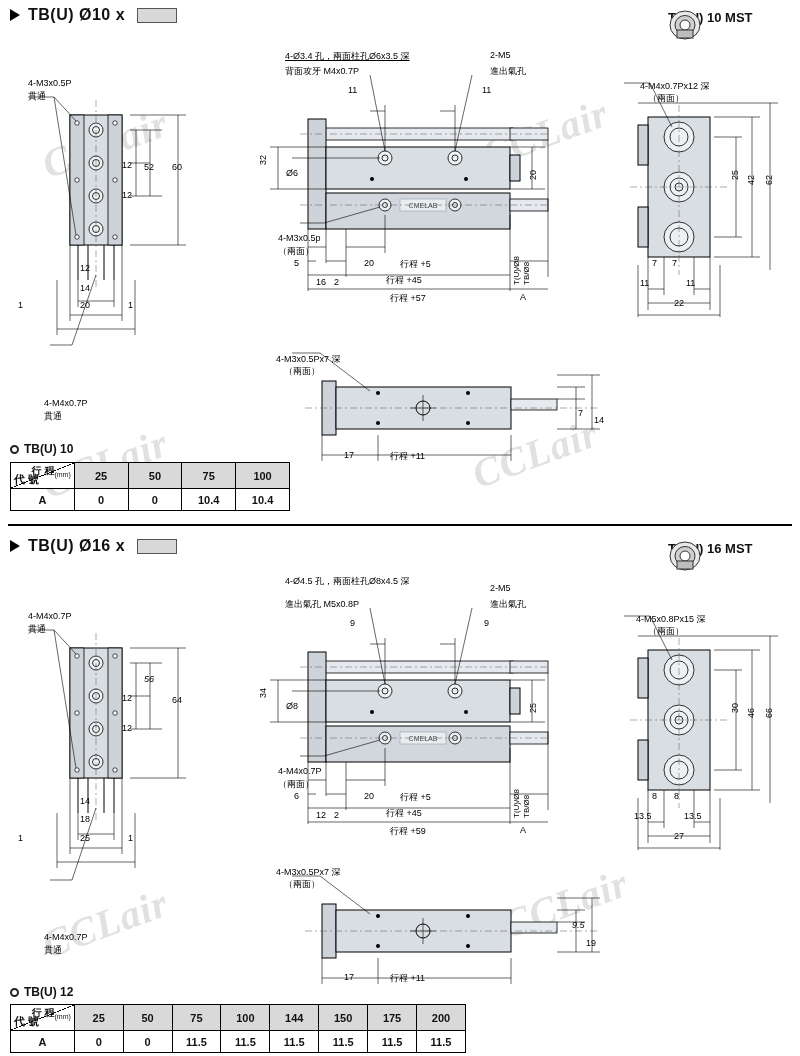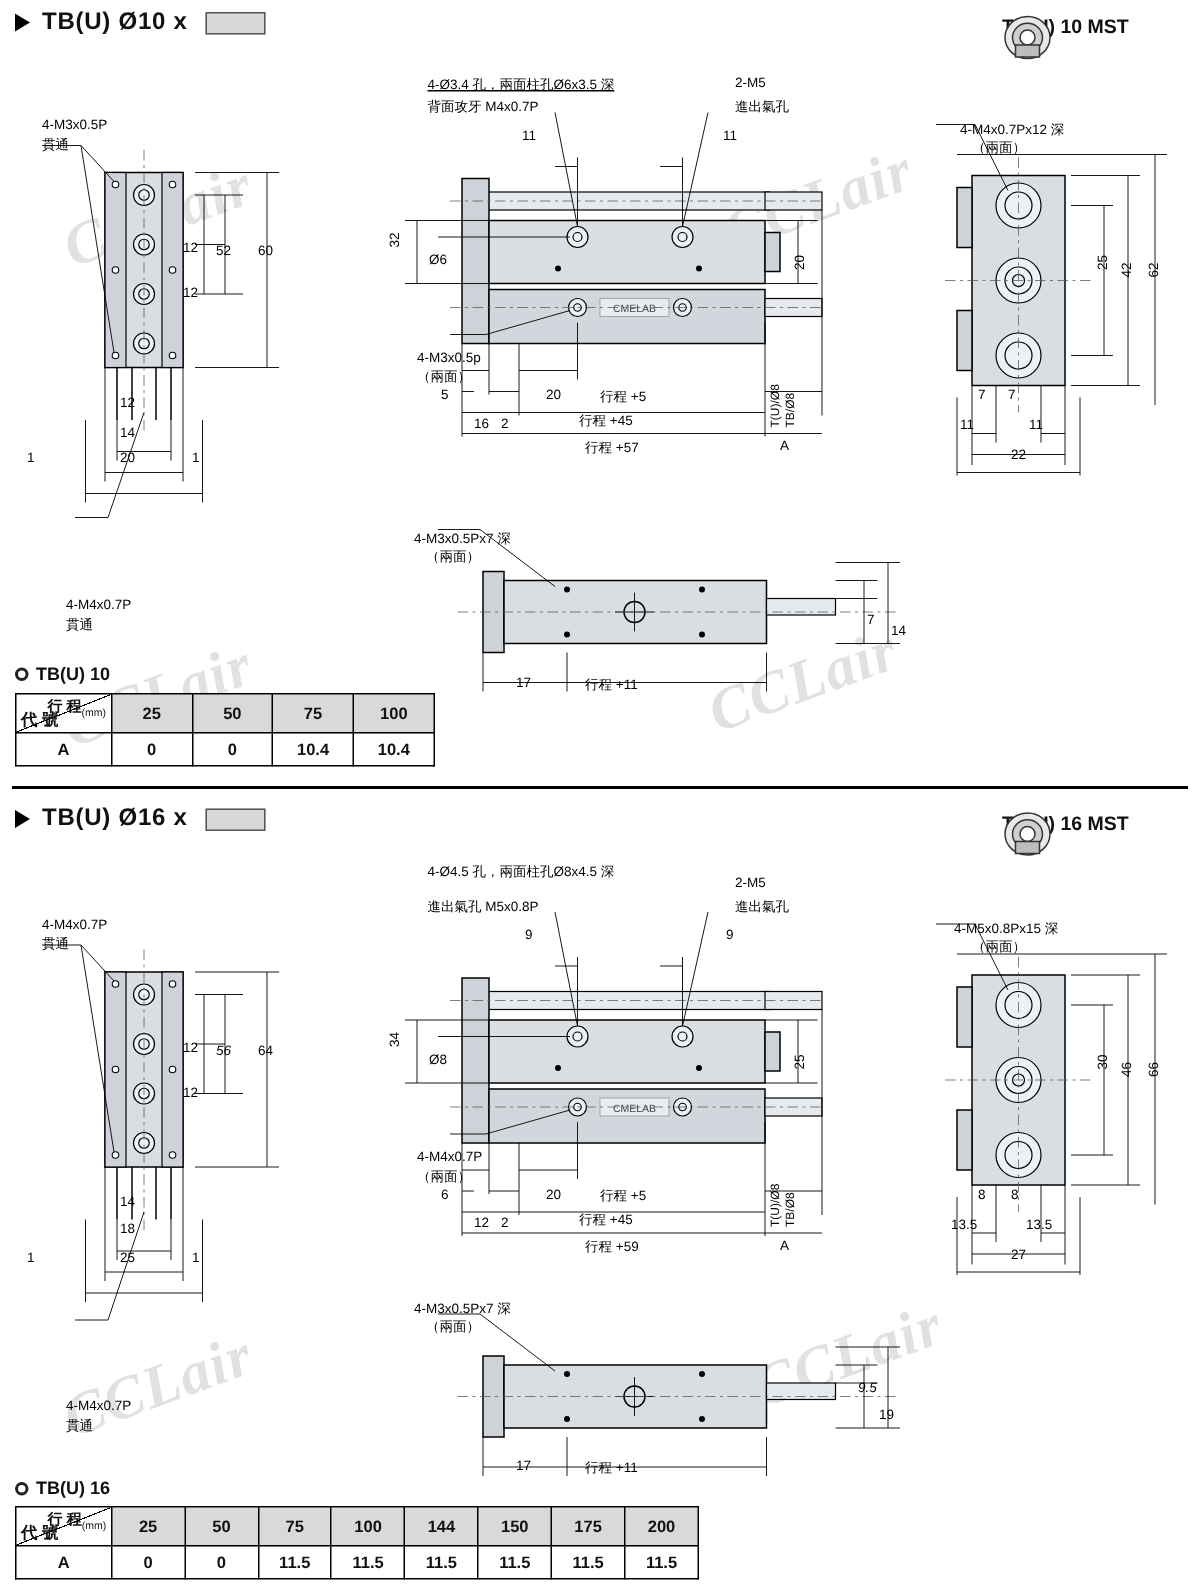--- a/index.html
+++ b/index.html
@@ -481,21 +481,21 @@
       <line x1="44" y1="22" x2="66" y2="160"></line>
       <line x1="62" y1="272" x2="86" y2="200"></line>
       <line x1="62" y1="272" x2="40" y2="272"></line>
     </g>
   </svg>
   <div class="lbl" style="left:28px; top:611px;">4-M4x0.7P</div>
   <div class="lbl" style="left:28px; top:623px;">貫通</div>
   <div class="lbl" style="left:44px; top:932px;">4-M4x0.7P</div>
   <div class="lbl" style="left:44px; top:944px;">貫通</div>
 
-  <div class="lbl" style="left:144px; top:695px;font-style:italic;">56</div>
+  <div class="lbl" style="left:144px; top:674px;font-style:italic;">56</div>
   <div class="lbl" style="left:172px; top:695px;">64</div>
   <div class="lbl" style="left:122px; top:693px;">12</div>
   <div class="lbl" style="left:122px; top:723px;">12</div>
   <div class="lbl" style="left:80px;  top:796px;">14</div>
   <div class="lbl" style="left:80px;  top:814px;">18</div>
   <div class="lbl" style="left:80px;  top:833px;">25</div>
   <div class="lbl" style="left:18px;  top:833px;">1</div>
   <div class="lbl" style="left:128px; top:833px;">1</div>
 
   <svg width="290" height="250" style="left:260px; top:628px;">
@@ -666,21 +666,21 @@
   </svg>
   <div class="lbl" style="left:276px; top:866px;">4-M3x0.5Px7 深</div>
   <div class="lbl" style="left:284px; top:878px;">（兩面）</div>
   <div class="lbl" style="left:344px; top:972px;">17</div>
   <div class="lbl" style="left:390px; top:972px;">行程 +11</div>
   <div class="lbl" style="left:572px; top:920px;font-style:italic;">9.5</div>
   <div class="lbl" style="left:586px; top:938px;">19</div>
 
   <div class="tbl-head" style="left:10px; top:985px;">
     <span class="dot"></span>
-    <span>TB(U) 16</span>
+    <span>TB(U) 12</span>
   </div>
   <table class="spec" style="left:10px; top:1004px; width:456px;">
     <tbody>
         <tr>
       <td class="corner" style="height:26px;">
         <span class="slash"></span>
         <span class="c-tr"><span>行 程</span><sub>(mm)</sub></span>
         <span class="c-bl">代 號</span>
       </td>
       <td class="hdr" style="width:49px;height:26px;">25</td>

